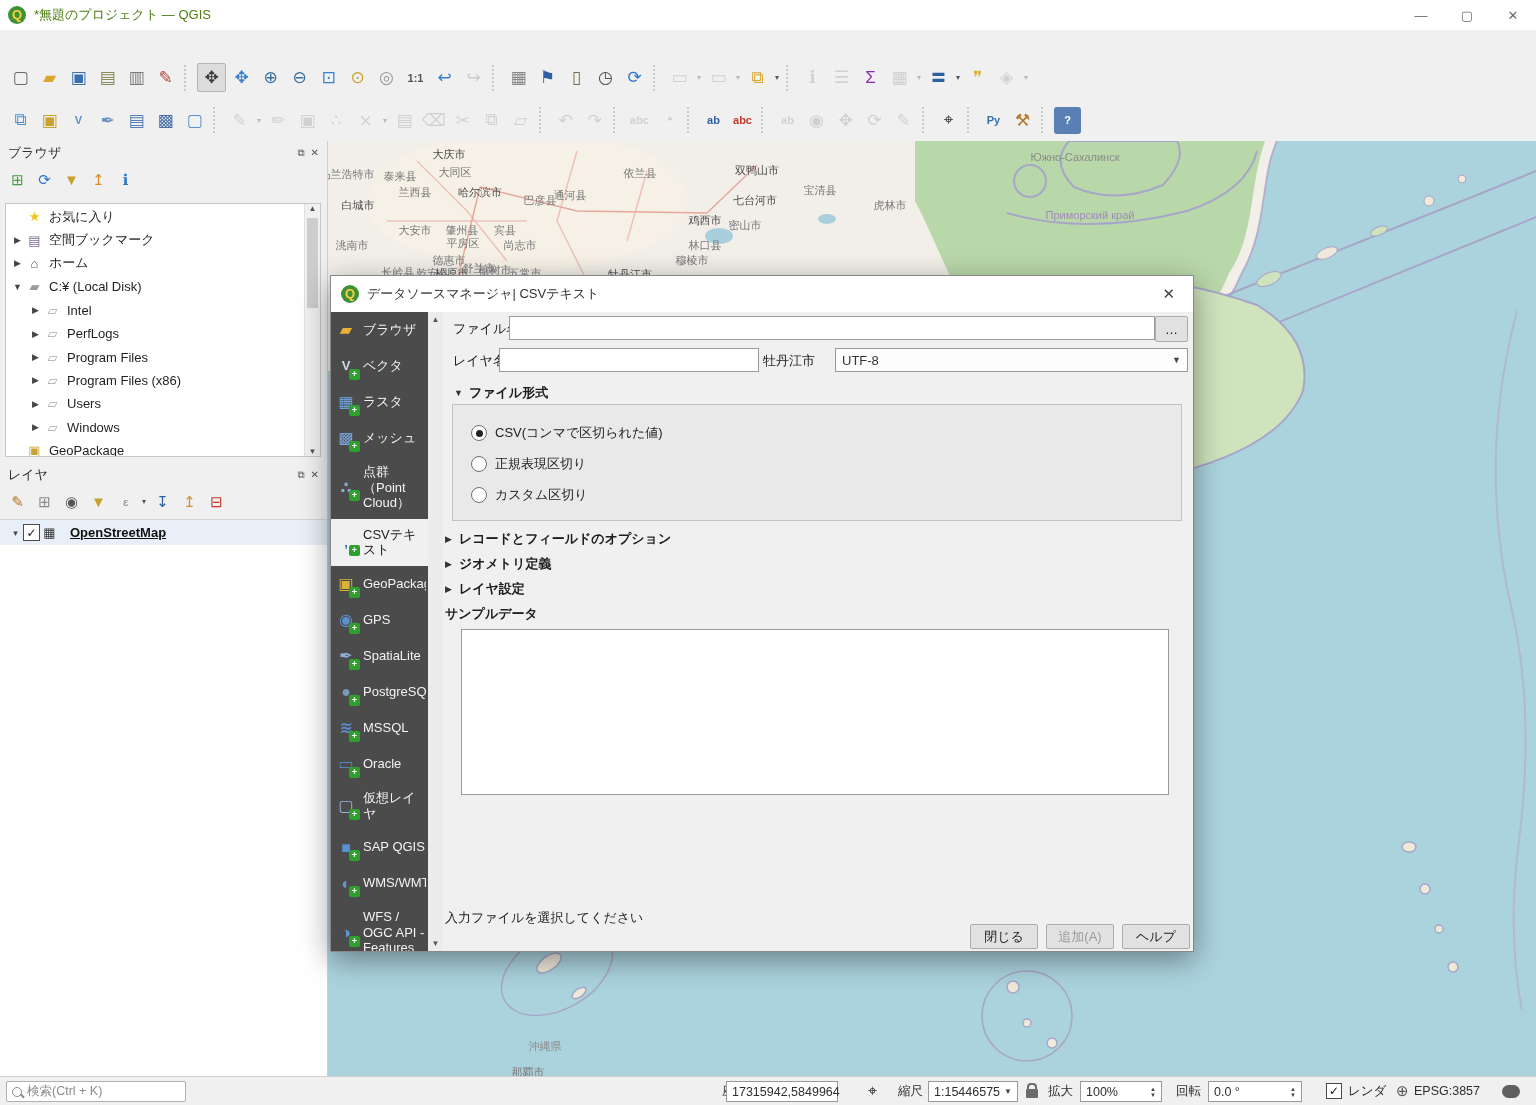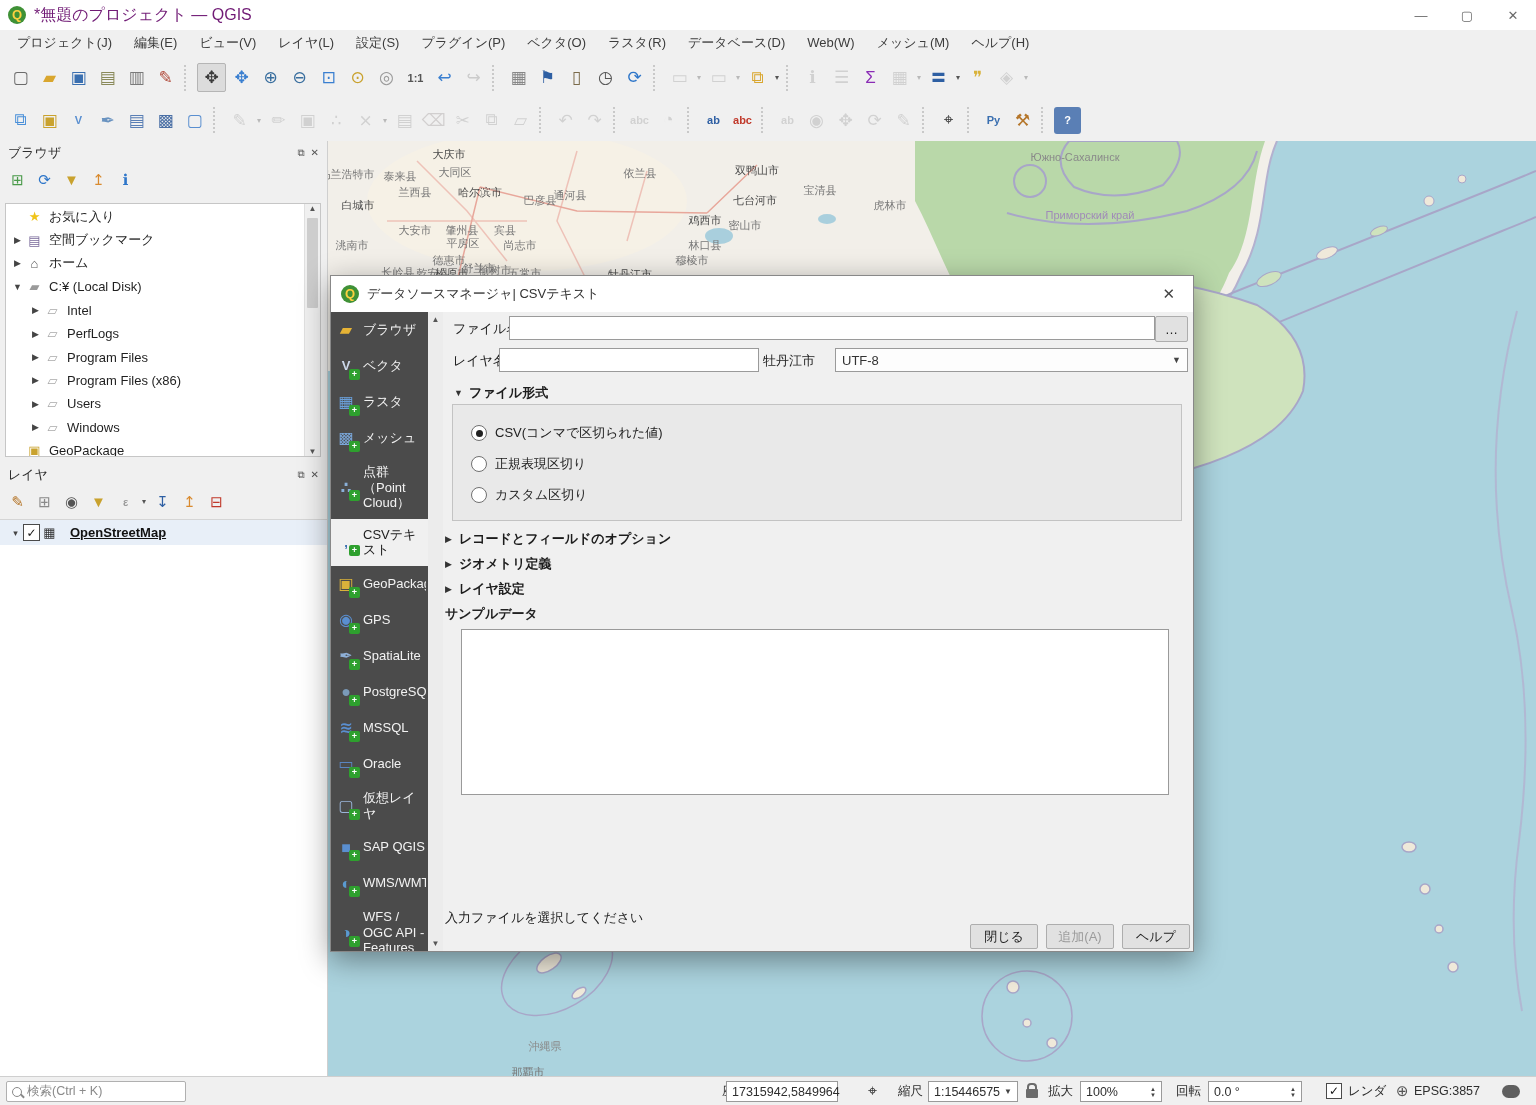--- a/index.html
+++ b/index.html
@@ -2,21 +2,21 @@
 <html><head>
 <meta charset="utf-8">
 <style>
   html,body{margin:0;padding:0;background:#888;}
   #app{position:relative;width:1536px;height:1105px;background:#f0f0f0;overflow:hidden;
        font-family:"Liberation Sans","DejaVu Sans",sans-serif;color:#333;}
   
   .titlebar{position:absolute;left:0;top:0;right:0;height:30px;background:#fff;display:flex;align-items:center;}
   .qlogo{width:18px;height:18px;margin-left:8px;border-radius:50%;background:#3f9136;color:#fcd040;
          font-weight:bold;font-size:13px;line-height:18px;text-align:center;}
-  .title-text{margin-left:8px;font-size:16px;color:#701a75;}
+  .title-text{margin-left:8px;font-size:13px;color:#4d7c0f;}
   .win-controls{margin-left:auto;display:flex;height:30px;}
   .win-btn{width:46px;display:flex;align-items:center;justify-content:center;color:#6a6a6a;font-size:13px;}
   
   .menubar{position:absolute;top:30px;left:0;right:0;height:26px;background:#f0f0f0;display:flex;
            align-items:center;padding-left:6px;border-bottom:1px solid #e4e4e4;}
   .menu-item{padding:0 11px;font-size:13px;color:#3c3c3c;line-height:26px;white-space:nowrap;}
   
   .toolbar{position:absolute;left:0;right:0;background:#f0f0f0;display:flex;align-items:center;padding-left:6px;}
   #tb1{top:56px;height:43px;}
   #tb2{top:99px;height:42px;border-bottom:1px solid #dcdcdc;}
@@ -114,34 +114,20 @@
   <div class="titlebar">
     <span class="qlogo">Q</span>
     <span class="title-text">*無題のプロジェクト — QGIS</span>
     <span class="win-controls">
       <span class="win-btn">—</span>
       <span class="win-btn">▢</span>
       <span class="win-btn">✕</span>
     </span>
   </div>
 
-  <div class="menubar" id="menubar">
-      <span class="menu-item">プロジェクト(J)</span>
-      <span class="menu-item">編集(E)</span>
-      <span class="menu-item">ビュー(V)</span>
-      <span class="menu-item">レイヤ(L)</span>
-      <span class="menu-item">設定(S)</span>
-      <span class="menu-item">プラグイン(P)</span>
-      <span class="menu-item">ベクタ(O)</span>
-      <span class="menu-item">ラスタ(R)</span>
-      <span class="menu-item">データベース(D)</span>
-      <span class="menu-item">Web(W)</span>
-      <span class="menu-item">メッシュ(M)</span>
-      <span class="menu-item">ヘルプ(H)</span>
-    </div>
 
   <div class="toolbar" id="tb1">
       <span class="tb-btn">
         <span class="tb-glyph" style="color: rgb(107, 107, 107);">▢</span>
       </span>
       <span class="tb-btn">
         <span class="tb-glyph" style="color: rgb(217, 166, 46);">▰</span>
       </span>
       <span class="tb-btn">
         <span class="tb-glyph" style="color: rgb(58, 111, 176);">▣</span>

